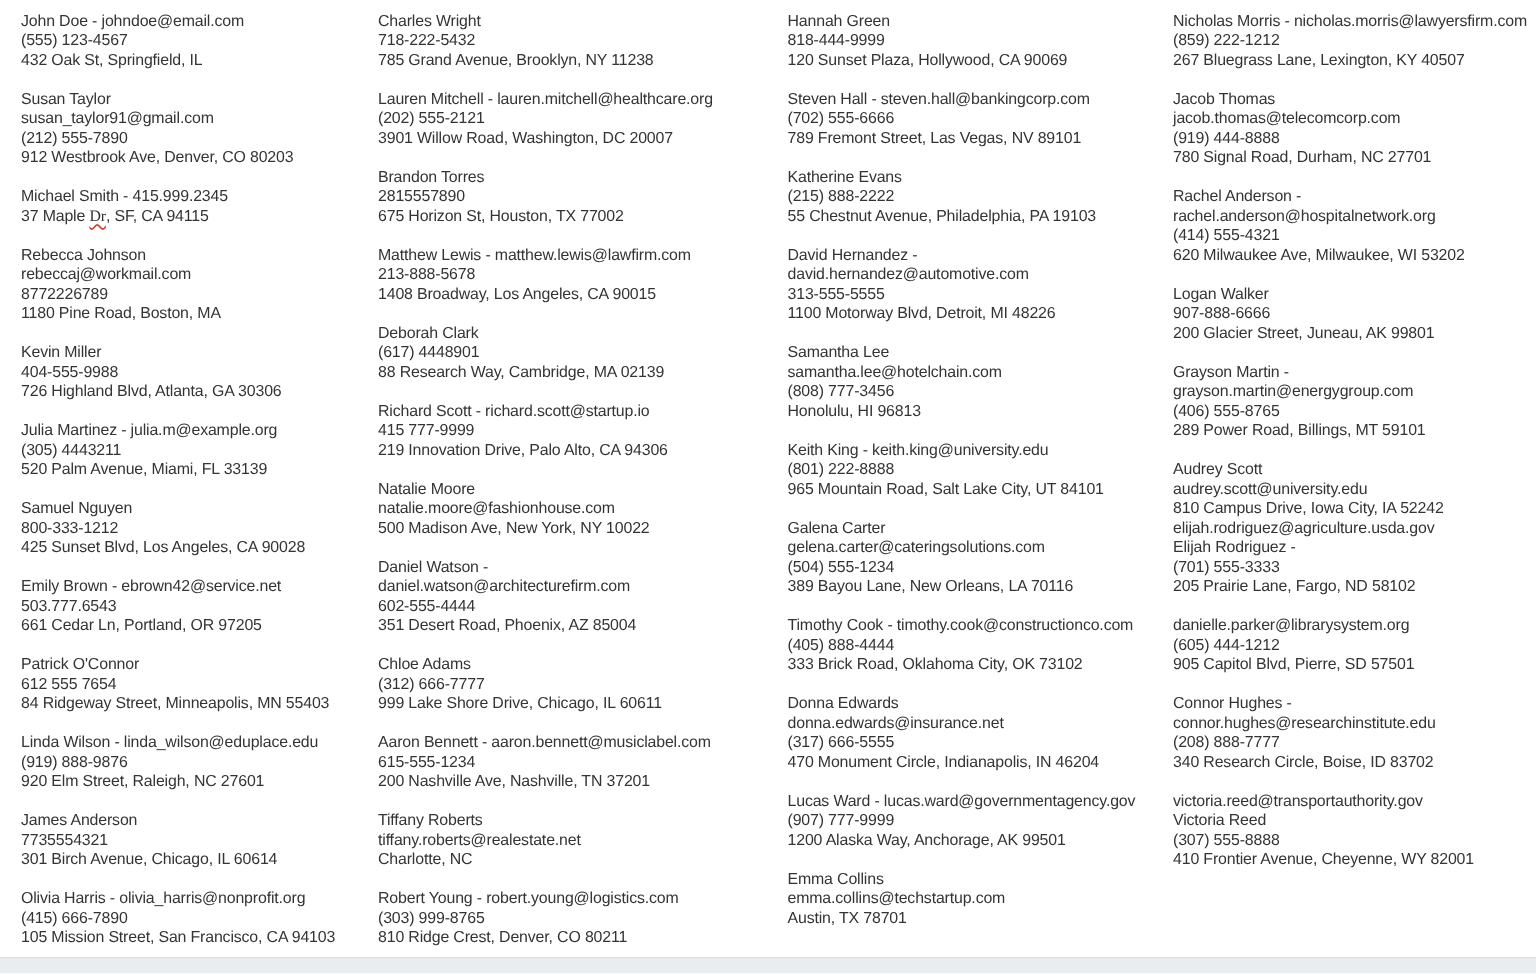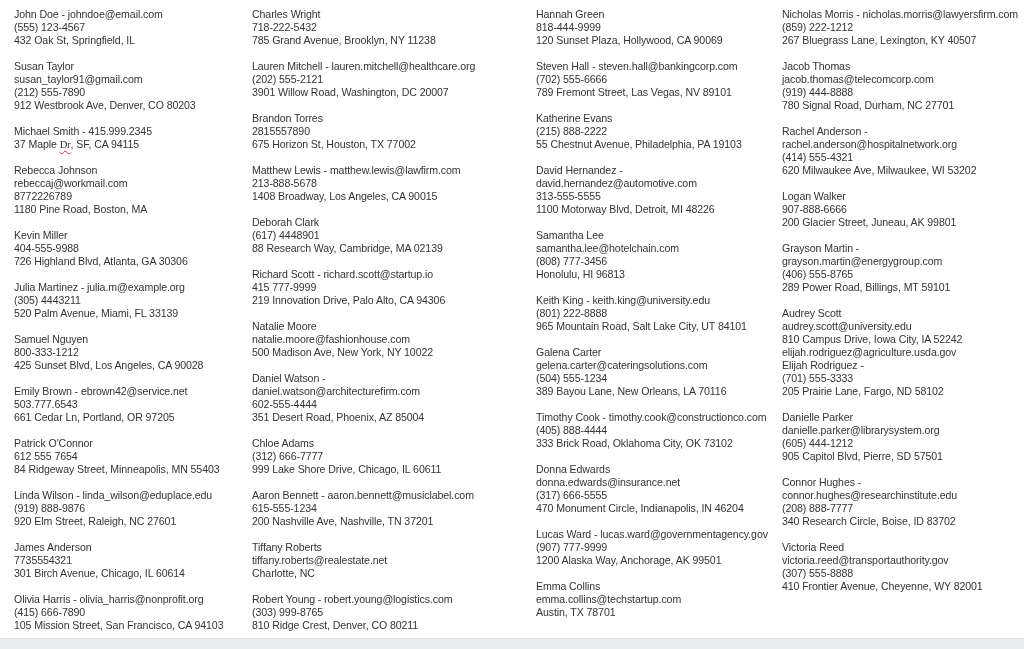--- a/index.html
+++ b/index.html
@@ -21,21 +21,21 @@
     position: absolute;
     top: 8px;
     white-space: nowrap;
     font-size: 10.6px;
     letter-spacing: -0.1px;
     line-height: 13px;
     color: #343434;
   }
   .col-1 { left: 14px;  }
   .col-2 { left: 252px; }
-  .col-3 { left: 536px; }
+  .col-3 { left: 525px; }
   .col-4 { left: 782px; }
   .block { margin: 0 0 13px 0; }
   .block:last-child { margin-bottom: 0; }
   .line { height: 13px; }
   .spell-error {
     text-decoration: underline wavy #cf3a2b;
     text-decoration-thickness: 1px;
     text-underline-offset: 2px;
     text-decoration-skip-ink: none;
     font-family: Liberation Serif, serif;
@@ -274,32 +274,31 @@
       <div class="block">
         <div class="line">Audrey Scott</div>
         <div class="line">audrey.scott@university.edu</div>
         <div class="line">810 Campus Drive, Iowa City, IA 52242</div>
         <div class="line">elijah.rodriguez@agriculture.usda.gov</div>
         <div class="line">Elijah Rodriguez -</div>
         <div class="line">(701) 555-3333</div>
         <div class="line">205 Prairie Lane, Fargo, ND 58102</div>
       </div>
       <div class="block">
-        <div class="line">Danielle Parker</div>
         <div class="line">danielle.parker@librarysystem.org</div>
         <div class="line">(605) 444-1212</div>
         <div class="line">905 Capitol Blvd, Pierre, SD 57501</div>
       </div>
       <div class="block">
         <div class="line">Connor Hughes -</div>
         <div class="line">connor.hughes@researchinstitute.edu</div>
         <div class="line">(208) 888-7777</div>
         <div class="line">340 Research Circle, Boise, ID 83702</div>
       </div>
       <div class="block">
+        <div class="line">victoria.reed@transportauthority.gov</div>
         <div class="line">Victoria Reed</div>
-        <div class="line">victoria.reed@transportauthority.gov</div>
         <div class="line">(307) 555-8888</div>
         <div class="line">410 Frontier Avenue, Cheyenne, WY 82001</div>
       </div>
     </div>
   <div class="footer-bar"></div>
 </div>
 
 </body></html>

